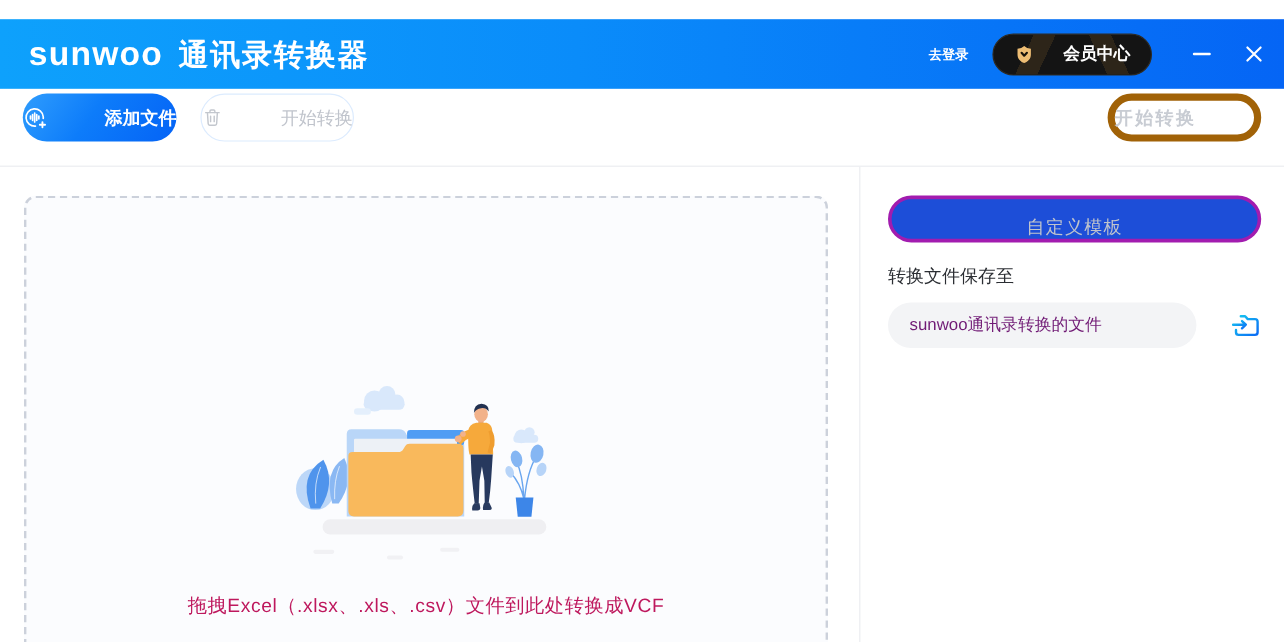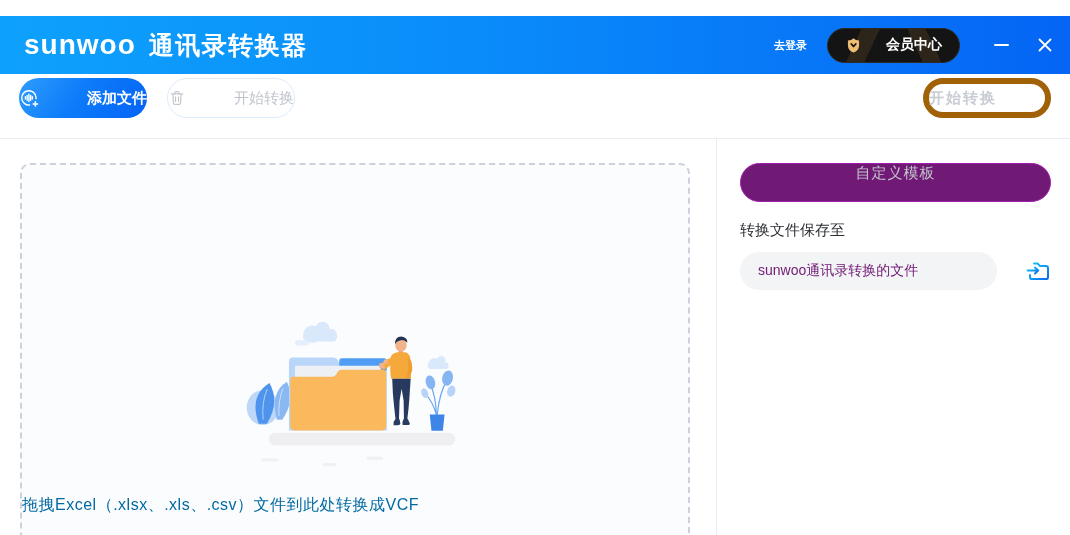--- a/index.html
+++ b/index.html
@@ -42,27 +42,27 @@
   .btn-start { width:128px; margin-left:auto; background:#fff;
     border:6px solid #a16207; color:#c8ccd3; letter-spacing:2px;font-weight:bold; }
 
   
   .divider-v { position:absolute; left:716px; top:139px; bottom:0; width:1px; background:#ecedf0; }
 
   .dropzone { position:absolute; left:20px; top:163px; width:670px; height:400px;
     border:2px dashed #ccd1db; border-radius:10px; background:#fbfcfe; }
   .illustration { position:absolute; left:50%; top:143px; transform:translateX(-50%);
     width:252px; height:171px; }
-  .drop-hint { position:absolute; left:0; right:0; top:330px; 
-    color:#0369a1; font-size:16px; letter-spacing:.5px; }
+  .drop-hint { position:absolute; left:0; right:0; top:330px; text-align:center;
+    color:#be185d; font-size:16px; letter-spacing:.5px; }
 
   
   .tpl-btn { position:absolute; left:740px; top:163px; width:311px; height:39px;
-    border-radius:20px; border:1px solid #a21caf; background:#701a75; color:#c0c4cc;
-    font-size:15px; letter-spacing:1px; display:flex; align-items:flex-start; justify-content:center;
+    border-radius:20px; border:3px solid #a21caf; background:#1d4ed8; color:#c0c4cc;
+    font-size:15px; letter-spacing:1px; display:flex; align-items:flex-end; justify-content:center;
     cursor:pointer; font-family:inherit; }
   .save-label { position:absolute; left:740px; top:221px; font-size:15px; color:#2b2e33; }
   .save-input { position:absolute; left:740px; top:252px; width:257px; height:38px;
     border-radius:19px; background:#f3f4f6; border:none; outline:none; padding:0 18px;
     font-size:14px; color:#701a75; font-family:inherit; }
   .folder-btn { position:absolute; left:1024px; top:256px; width:30px; height:30px;
     display:flex; align-items:center; justify-content:center; cursor:pointer;
     background:none; border:none; }
 </style>
 </head>

